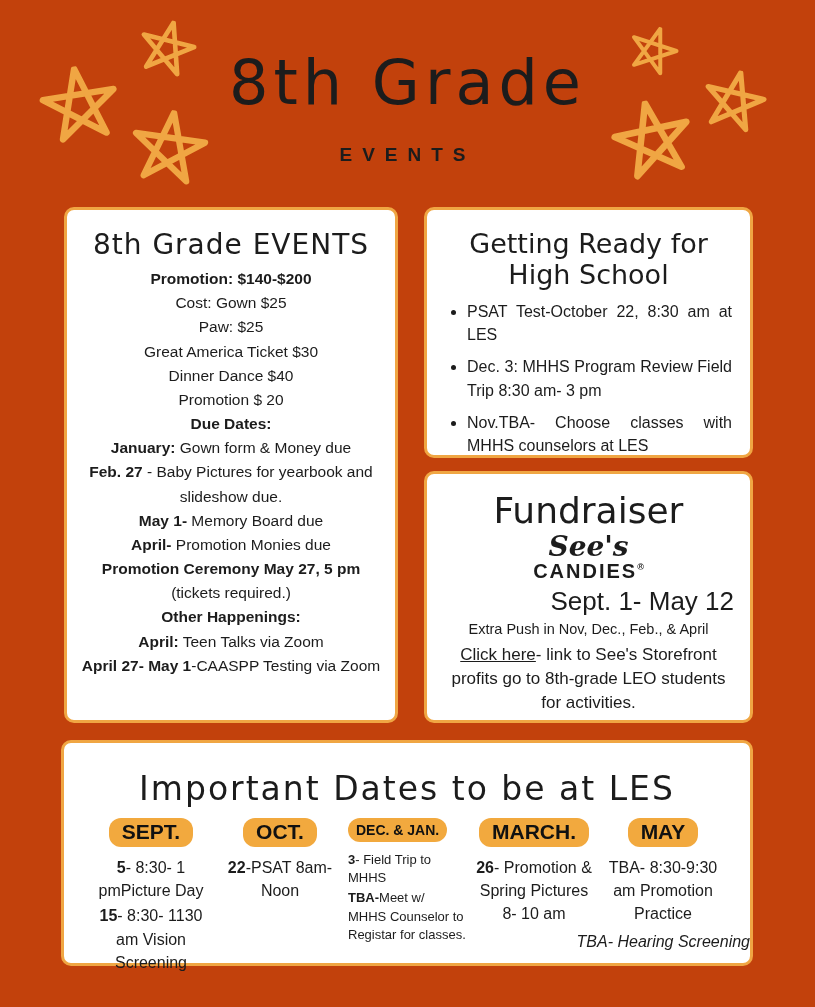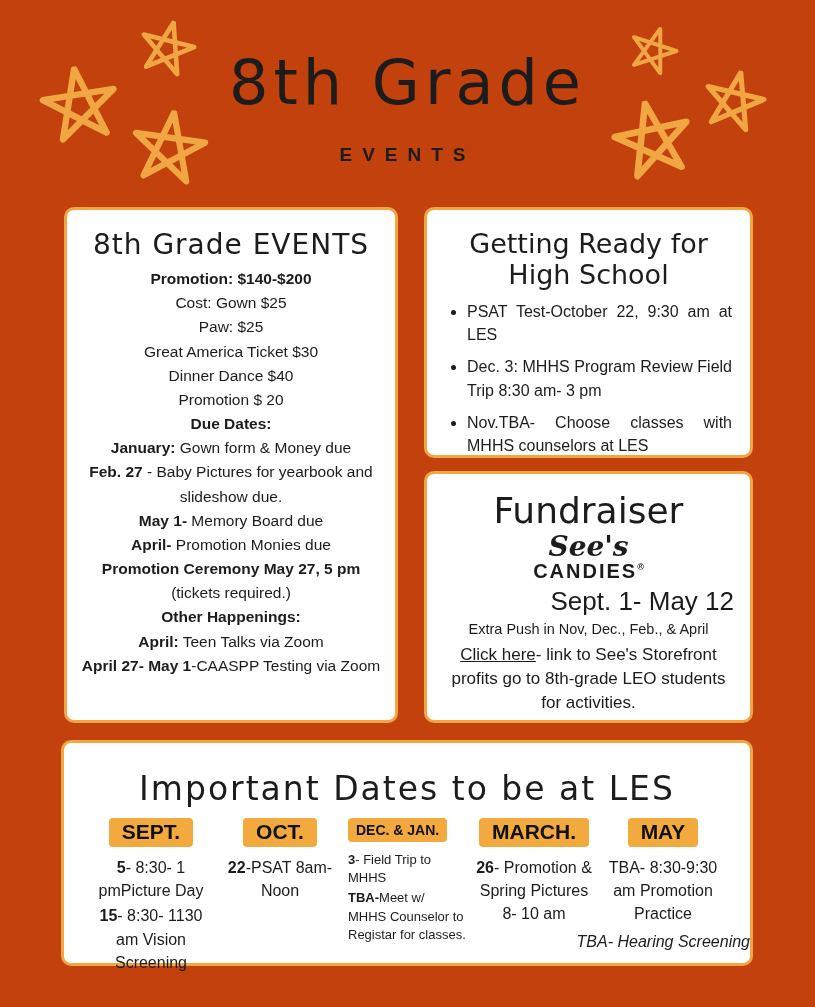--- a/index.html
+++ b/index.html
@@ -127,21 +127,21 @@
   }
   .date-col { width: 122px; text-align: center; }
   .date-col.small { width: 118px; text-align: left; }
   .col-header {
     display: inline-block;
     background: #F2A93E;
     color: #111;
     font-weight: 700;
     font-size: 21px;
     padding: 2px 13px 3px 13px;
-    border-radius: 4px;
+    border-radius: 12px;
   }
   .date-col.small .col-header { font-size: 14px; padding: 4px 8px; }
   .col-body { margin-top: 9px; font-size: 16px; line-height: 1.45; }
   .date-col.small .col-body { font-size: 13px; line-height: 1.4; }
   .col-item { margin-bottom: 2px; }
   .dates-footer {
     position: absolute;
     left: 0; bottom: 12px; width: 100%;
     text-align: right;
     font-size: 16px;
@@ -193,21 +193,21 @@
         <div class="event-line"><span>(tickets required.)</span></div>
         <div class="event-line"><b>Other Happenings:</b></div>
         <div class="event-line"><b>April:</b><span> Teen Talks via Zoom</span></div>
         <div class="event-line"><b>April 27- May 1</b><span>-CAASPP Testing via Zoom</span></div>
       </div>
   </section>
 
   <section class="box hs-box">
     <h2 class="hand"><span>Getting Ready for</span><br><span>High School</span></h2>
     <ul class="hs-bullets">
-        <li>PSAT Test-October 22, 9:30 am at LES</li>
+        <li>PSAT Test-October 22, 8:30 am at LES</li>
         <li>Dec. 3: MHHS Program Review Field Trip 8:30 am- 3 pm</li>
         <li>Nov.TBA- Choose classes with MHHS counselors at LES</li>
       </ul>
   </section>
 
   <section class="box fund-box">
     <h2 class="hand">Fundraiser</h2>
     <div class="sees-script">See's</div>
     <div class="sees-candies"><span>CANDIES</span><span class="reg">®</span></div>
     <div class="fund-dates">Sept. 1- May 12</div>

